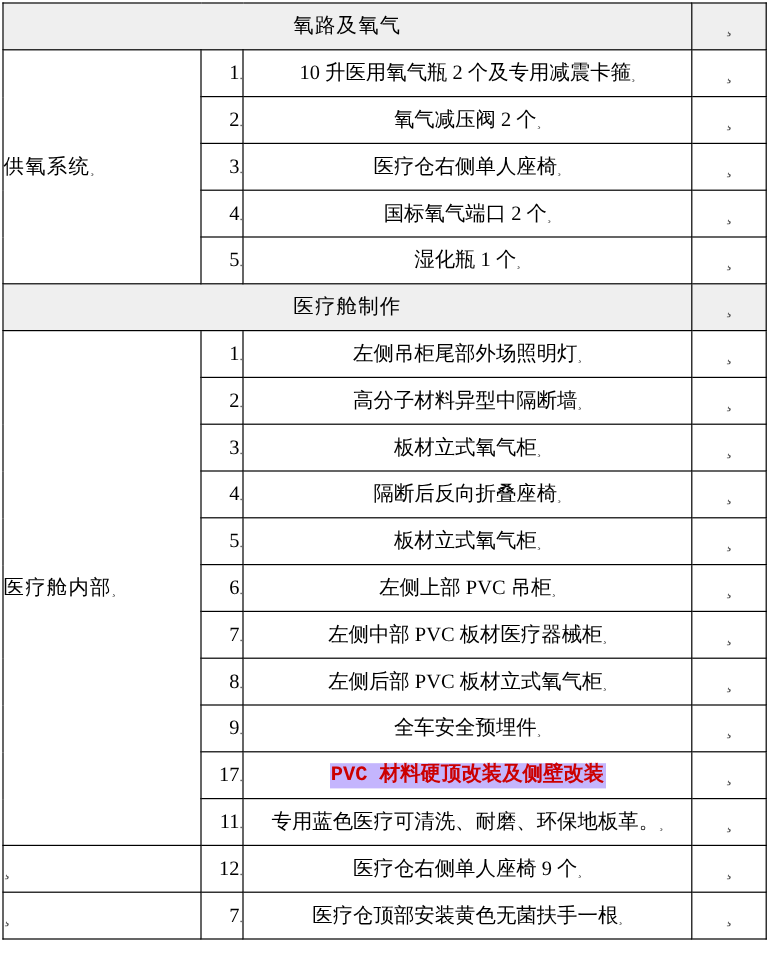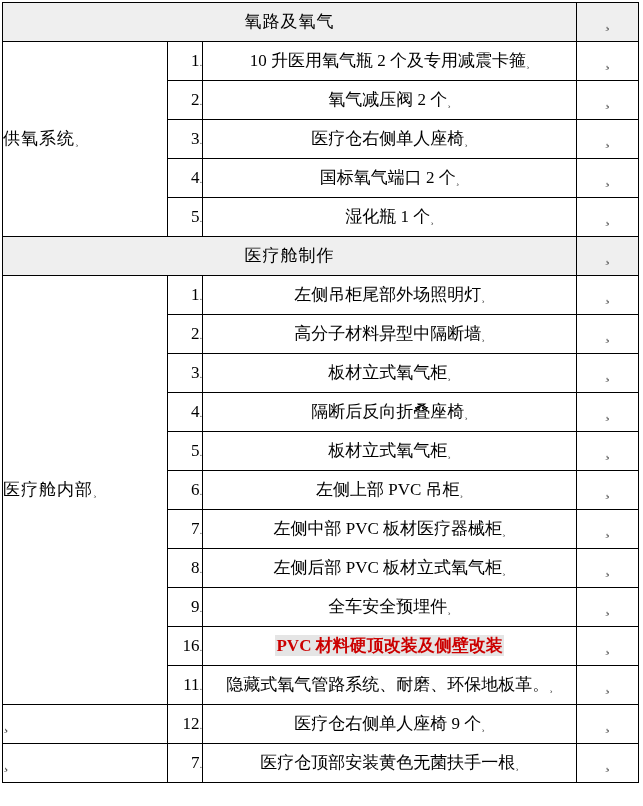--- a/index.html
+++ b/index.html
@@ -65,24 +65,25 @@
     padding-left: 8px;
     font-size: 17px;
   }
   .item-cell .mark { font-size: 11px; color: #555; }
   .note-cell {
     text-align: center;
     font-size: 11px;
     color: #555555;
   }
   .hl {
-    background: #e5e5e5;
+    background: #c4b5fd;
     color: #cc0000;
     font-weight: bold;
     padding: 1px 1px;
+    font-family: Liberation Mono, monospace;
   }
   .empty-cat {
     text-align: left;
     padding-left: 6px;
     font-size: 11px;
     color: #555555;
   }
   .section-note {
     background: #efefef;
   }
@@ -181,27 +182,27 @@
         <td class="num-cell"><span>8</span><span class="dot">.</span></td>
         <td class="item-cell"><span>左侧后部 PVC 板材立式氧气柜</span><span class="mark">¸</span></td>
         <td class="note-cell">¸</td>
       </tr>
       <tr>
         <td class="num-cell"><span>9</span><span class="dot">.</span></td>
         <td class="item-cell"><span>全车安全预埋件</span><span class="mark">¸</span></td>
         <td class="note-cell">¸</td>
       </tr>
       <tr>
-        <td class="num-cell"><span>16</span><span class="dot">.</span></td>
+        <td class="num-cell"><span>17</span><span class="dot">.</span></td>
         <td class="item-cell"><span class="hl">PVC 材料硬顶改装及侧壁改装</span></td>
         <td class="note-cell">¸</td>
       </tr>
       <tr>
         <td class="num-cell"><span>11</span><span class="dot">.</span></td>
-        <td class="item-cell"><span>隐藏式氧气管路系统、耐磨、环保地板革。</span><span class="mark">¸</span></td>
+        <td class="item-cell"><span>专用蓝色医疗可清洗、耐磨、环保地板革。</span><span class="mark">¸</span></td>
         <td class="note-cell">¸</td>
       </tr>
 
       <tr>
         <td class="empty-cat">¸</td>
         <td class="num-cell"><span>12</span><span class="dot">.</span></td>
         <td class="item-cell"><span>医疗仓右侧单人座椅 9 个</span><span class="mark">¸</span></td>
         <td class="note-cell">¸</td>
       </tr>
       <tr>

